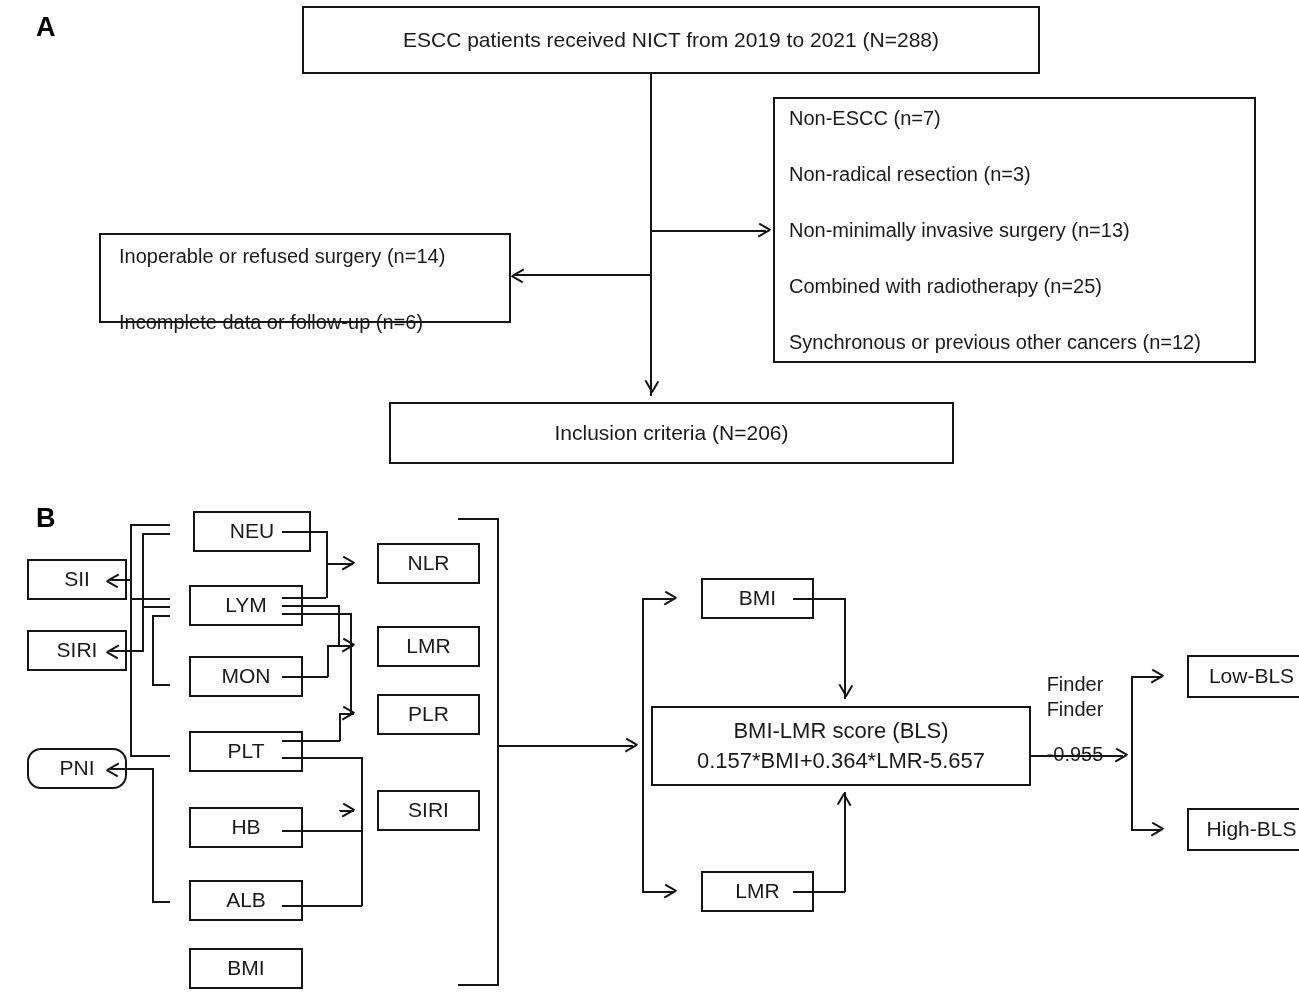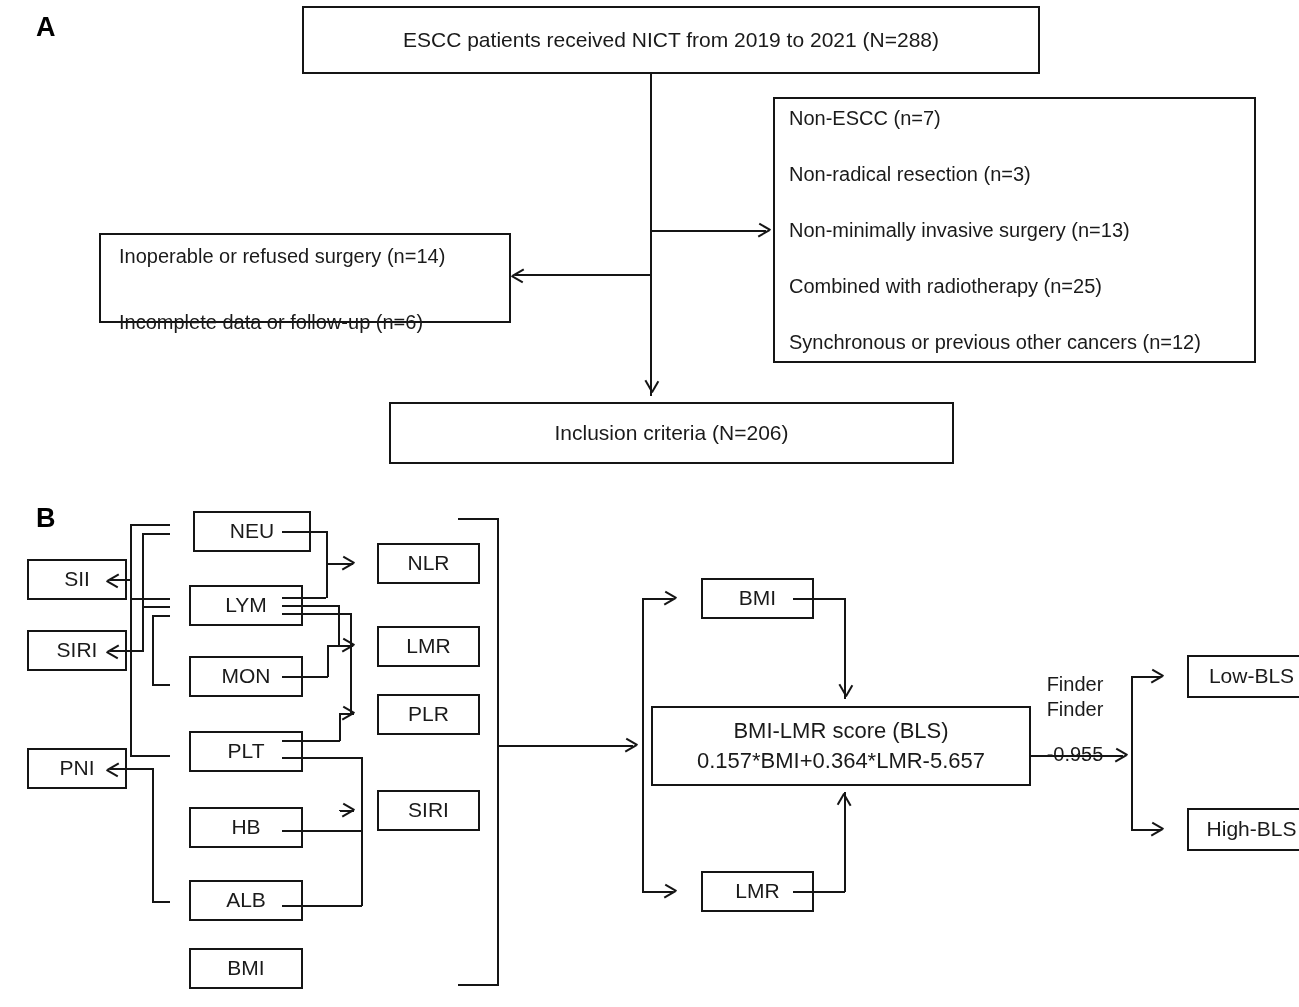--- a/index.html
+++ b/index.html
@@ -89,21 +89,21 @@
   <div class="box" style="left:172px;top:511px;width:118px;height:41px;">NEU</div>
   <div class="box" style="left:168px;top:585px;width:114px;height:41px;">LYM</div>
   <div class="box" style="left:168px;top:656px;width:114px;height:41px;">MON</div>
   <div class="box" style="left:168px;top:731px;width:114px;height:41px;">PLT</div>
   <div class="box" style="left:168px;top:807px;width:114px;height:41px;">HB</div>
   <div class="box" style="left:168px;top:880px;width:114px;height:41px;">ALB</div>
   <div class="box" style="left:168px;top:948px;width:114px;height:41px;">BMI</div>
 
   <div class="box" style="left:6px;top:559px;width:100px;height:41px;">SII</div>
   <div class="box" style="left:6px;top:630px;width:100px;height:41px;">SIRI</div>
-  <div class="box" style="left:6px;top:748px;width:100px;height:41px;">PNI</div>
+  <div class="box" style="left:6px;top:748px;width:100px;height:41px;border-radius:14px;">PNI</div>
 
   <div class="box" style="left:356px;top:543px;width:103px;height:41px;">NLR</div>
   <div class="box" style="left:356px;top:626px;width:103px;height:41px;">LMR</div>
   <div class="box" style="left:356px;top:694px;width:103px;height:41px;">PLR</div>
   <div class="box" style="left:356px;top:790px;width:103px;height:41px;">SIRI</div>
 
   <div class="hline" style="left:282px;top:531px;width:44px;"></div>
   <div class="vline" style="left:326px;top:531px;height:33px;"></div>
   <div class="hline" style="left:326px;top:563px;width:27px;"></div>
   <div class="ah right" style="left:354px;top:564px;">

